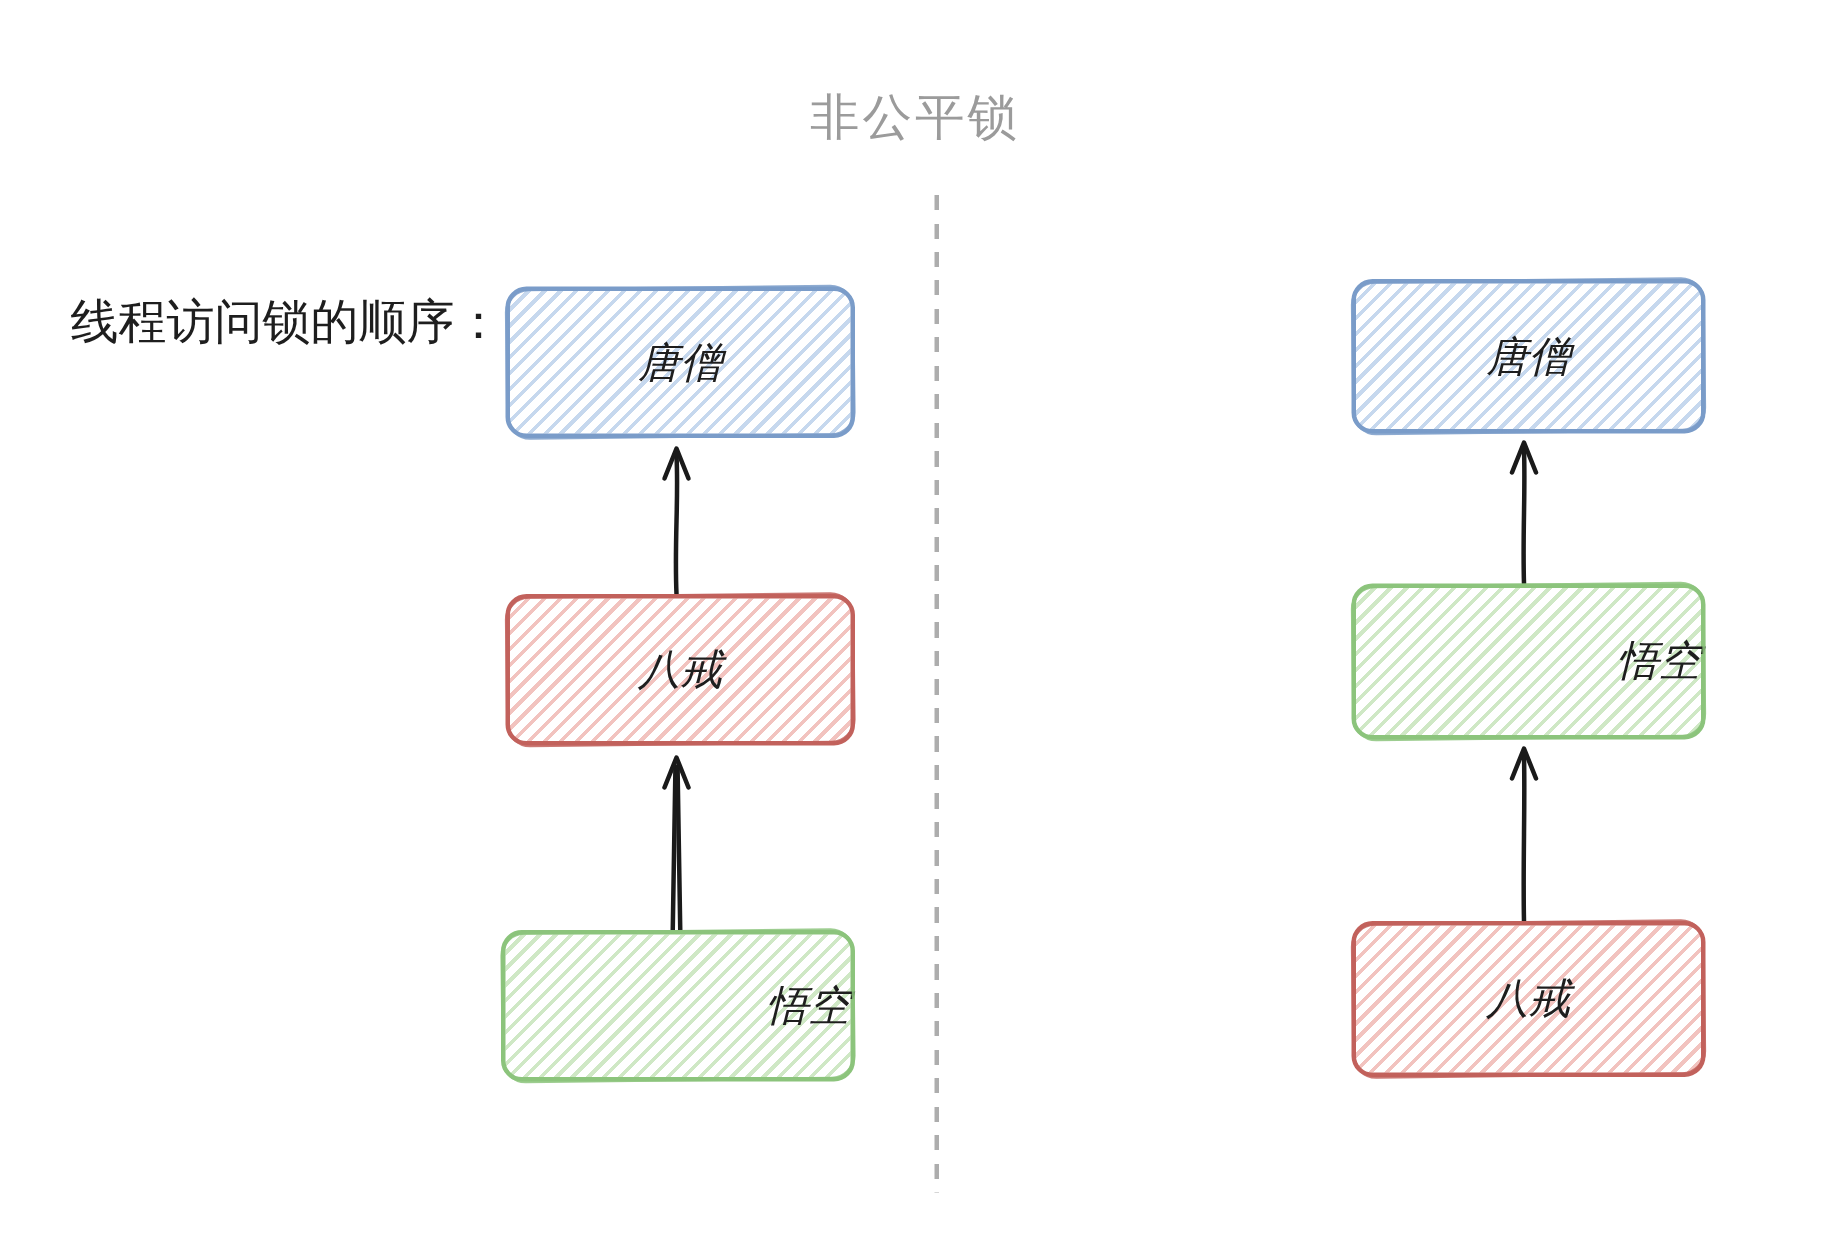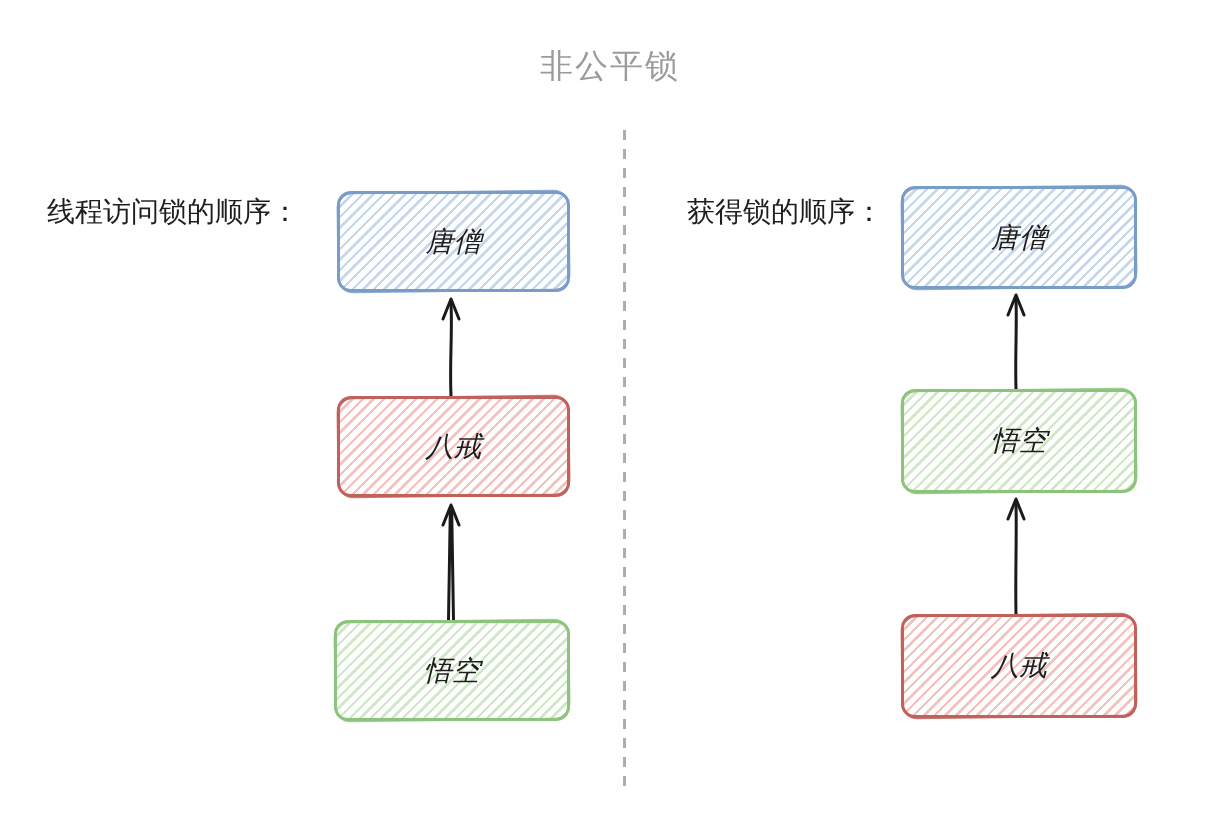--- a/index.html
+++ b/index.html
@@ -10,32 +10,32 @@
   }
   .canvas {
     position: relative;
     width: 1220px;
     height: 828px;
     background: #ffffff;
     overflow: hidden;
   }
   .title {
     position: absolute;
-    top: 44px;
+    top: 56px;
     left: 0;
     width: 1220px;
     text-align: center;
     font-size: 33px;
     font-weight: 500;
     letter-spacing: 2px;
     color: var(--title_color, #9b9b9b);
   }
   .panel-label {
     position: absolute;
-    font-size: 28px;
+    font-size: 32px;
     font-weight: 500;
     color: var(--text_color, #1e1e1e);
     white-space: nowrap;
   }
   .panel-label.left  { left: 47px;  top: 193px; }
   .panel-label.right { left: 687px; top: 193px; }
 
   
   .box {
     position: absolute;
@@ -69,20 +69,21 @@
     --bs: var(--red-stroke, #c2625c);
     background: repeating-linear-gradient(135deg,
       var(--red-fill, #f0c0bc) 0px, var(--red-fill, #f0c0bc) 2.5px,
       transparent 2.5px, transparent 7.5px);
   }
   .box.green {
     --bs: var(--green-stroke, #8cc47c);
     background: repeating-linear-gradient(135deg,
       var(--green-fill, #cde7c3) 0px, var(--green-fill, #cde7c3) 2.5px,
       transparent 2.5px, transparent 7.5px);
+    justify-content: flex-end;
   }
 
   
   .pos-l-top { left: 337px; top: 191px; width: 233px; height: 101px; }
   .pos-l-mid { left: 337px; top: 396px; width: 233px; height: 101px; }
   .pos-l-bot { left: 334px; top: 620px; width: 236px; height: 101px; }
   
   .pos-r-top { left: 901px; top: 186px; width: 236px; height: 103px; }
   .pos-r-mid { left: 901px; top: 389px; width: 236px; height: 104px; }
   .pos-r-bot { left: 901px; top: 614px; width: 236px; height: 104px; }
@@ -134,21 +135,20 @@
   <svg class="arrow" style="left:431px; top:497px;" width="40" height="124" viewBox="0 0 40 124">
     <path d="M17.5 123 L19.3 14"></path>
     <path d="M22.5 123 L20.7 14"></path>
     <path d="M12 28 L20 8 L28 28"></path>
   </svg>
 
   <div class="box green pos-l-bot">
     <span>悟空</span>
   </div>
 
-  <div class="panel-label right">获得锁的顺序：</div>
 
   <div class="box blue pos-r-top">
     <span>唐僧</span>
   </div>
 
   <svg class="arrow" style="left:996px; top:289px;" width="40" height="101" viewBox="0 0 40 101">
     <path d="M20 100 C19 68 21 38 20 11"></path>
     <path d="M12 26 L20 6 L28 26"></path>
   </svg>
 

